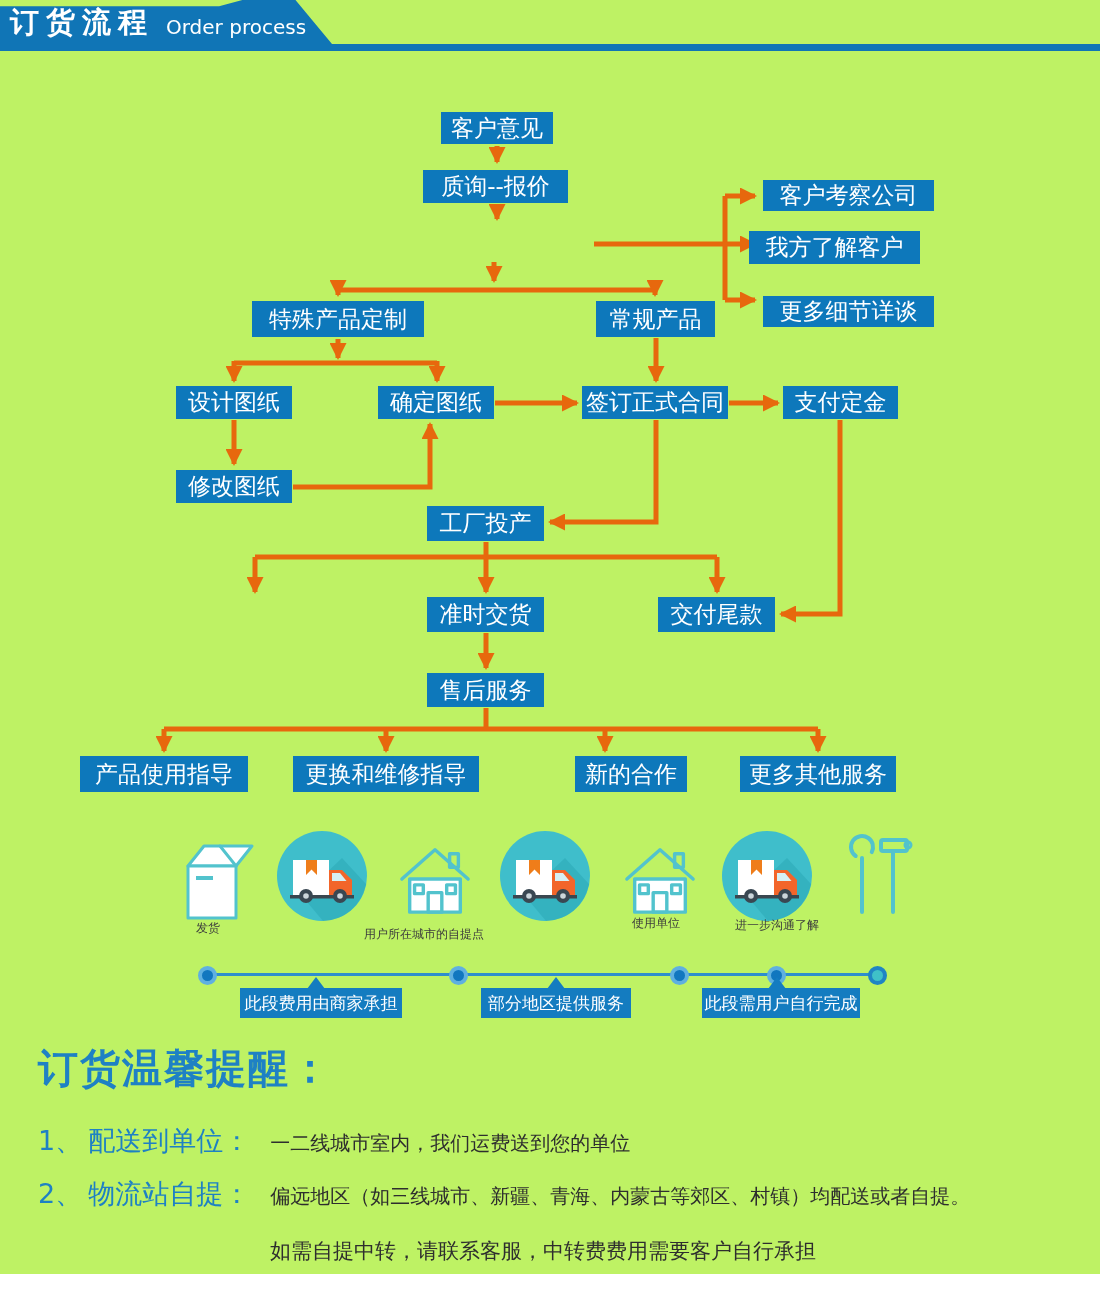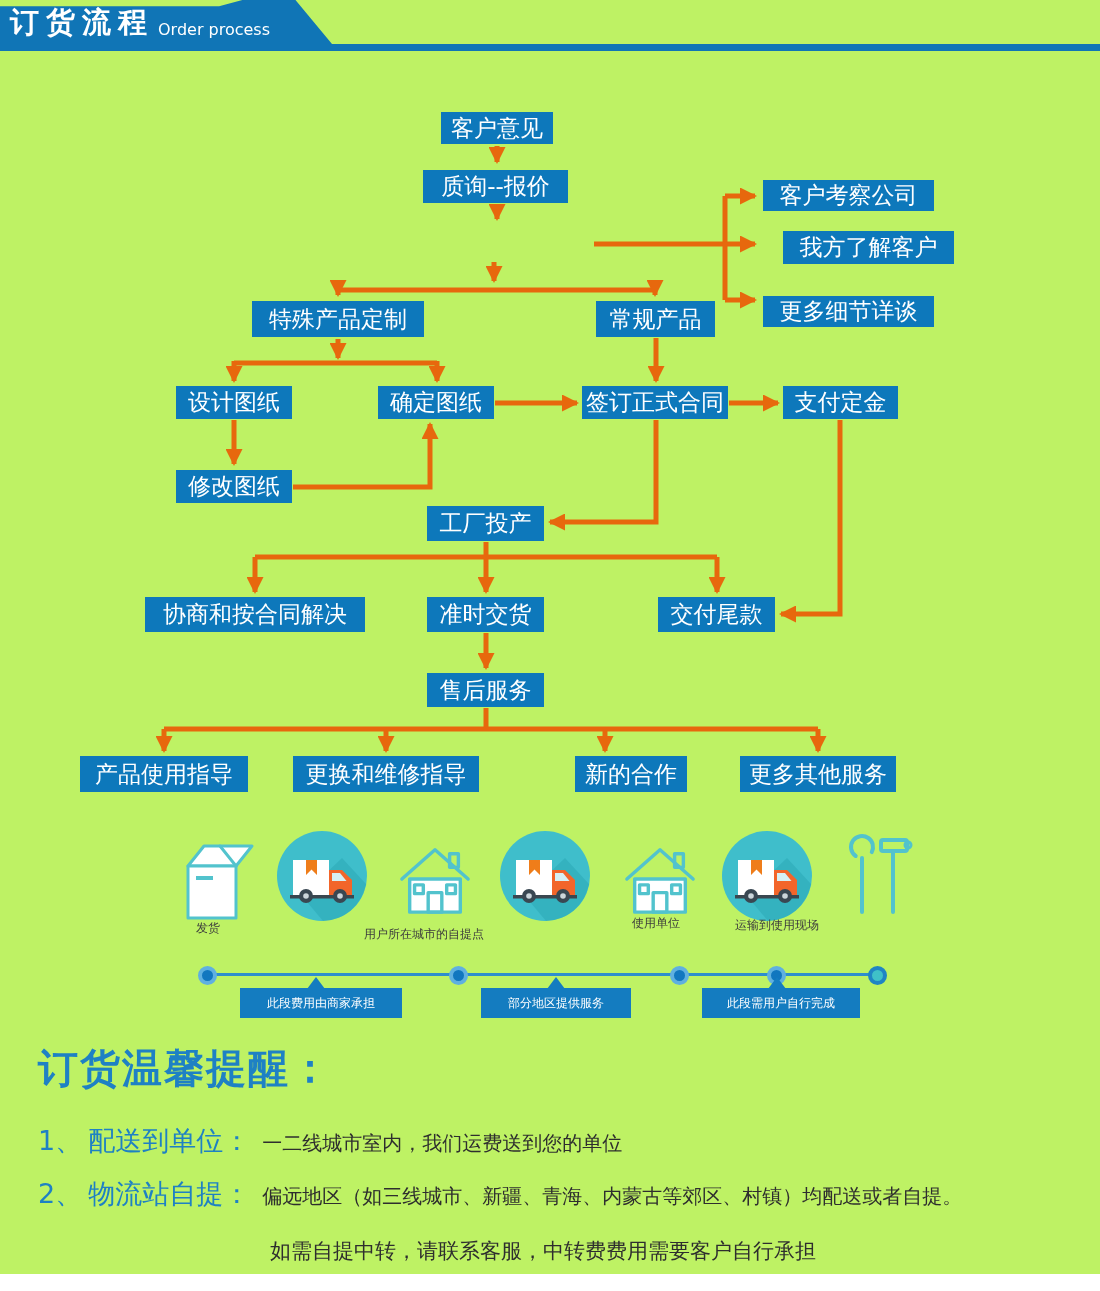--- a/index.html
+++ b/index.html
@@ -4,48 +4,48 @@
 <style>
   html,body{margin:0;padding:0;background:#ffffff;}
   body{font-family:"DejaVu Sans","Liberation Sans",sans-serif;}
   .page{position:relative;width:1100px;height:1274px;background:#bef264;overflow:hidden;}
 
   
   .banner{position:absolute;left:0;top:0;width:332px;height:44px;background:#1075b6;
           clip-path:polygon(0 14%,66% 14%,73% 0,89% 0,100% 100%,0 100%);
           display:flex;align-items:center;}
   .banner .zh{color:#fff;font-size:29px;font-weight:bold;letter-spacing:7px;margin-left:10px;line-height:1;}
-  .banner .en{color:#fff;font-size:16px;margin-left:4px;align-self:flex-end;margin-bottom:5px;}
+  .banner .en{color:#fff;font-size:20px;margin-left:12px;align-self:flex-end;margin-bottom:5px;}
   .header-bar{position:absolute;left:0;top:44px;width:1100px;height:7px;background:#1075b6;}
 
   
   .fnode{position:absolute;background:#0d78bb;color:#fff;display:flex;align-items:center;
          justify-content:center;font-size:23px;white-space:nowrap;line-height:1;}
   .arrows{position:absolute;left:0;top:0;}
 
   
   .lic{position:absolute;}
   .ilabel{position:absolute;font-size:12px;color:#3c3c3c;white-space:nowrap;}
 
   
   .tline{position:absolute;left:207px;top:973px;width:670px;height:3px;background:#2e8ecd;}
   .dot{position:absolute;top:966px;width:11px;height:11px;border-radius:50%;
        background:#1177bf;border:4px solid #5fb0e0;}
   .dot.teal{background:#3fc0c8;border-color:#1f85c4;}
-  .ttag{position:absolute;top:988px;height:30px;background:#147cc0;color:#fff;font-size:12px;
+  .ttag{position:absolute;top:988px;height:30px;background:#147cc0;color:#fff;font-size:17px;
         display:flex;align-items:center;justify-content:center;white-space:nowrap;}
   .ttag::before{content:"";position:absolute;top:-11px;left:var(--tx);width:0;height:0;
         border-left:9px solid transparent;border-right:9px solid transparent;border-bottom:12px solid #147cc0;}
 
   
   .rtitle{position:absolute;left:38px;top:1048px;font-size:40px;font-weight:bold;color:#1e81c4;letter-spacing:2px;line-height:1;}
   .ritem{position:absolute;display:flex;align-items:baseline;white-space:nowrap;}
   .rnum,.rlabel{color:#1e81c4;font-size:27px;line-height:1;}
   .rnum{margin-right:6px;}
-  .rtext{color:#2e2e2e;font-size:20px;margin-left:12px;line-height:1;}
+  .rtext{color:#2e2e2e;font-size:20px;margin-left:20px;line-height:1;}
   .rnote{position:absolute;left:270px;top:1237px;font-size:21px;color:#2e2e2e;white-space:nowrap;}
 </style>
 </head>
 <body>
 
 <div class="page">
 
   <div class="banner">
     <span class="zh">订货流程</span>
     <span class="en">Order process</span>
@@ -92,31 +92,30 @@
       <path d="M164 729 L164 751" marker-end="url(#ah)"></path>
       <path d="M386 729 L386 751" marker-end="url(#ah)"></path>
       <path d="M605 729 L605 751" marker-end="url(#ah)"></path>
       <path d="M818 729 L818 751" marker-end="url(#ah)"></path>
     </g>
   </svg>
 
   <div class="fnode" style="left:441px;top:112px;width:112px;height:32px">客户意见</div>
   <div class="fnode" style="left:423px;top:170px;width:145px;height:33px">质询--报价</div>
   <div class="fnode" style="left:763px;top:180px;width:171px;height:31px">客户考察公司</div>
-  <div class="fnode" style="left:783px;top:231px;width:171px;height:33px">我方了解客户</div>
+  <div class="fnode" style="left:749px;top:231px;width:171px;height:33px">我方了解客户</div>
   <div class="fnode" style="left:763px;top:296px;width:171px;height:31px">更多细节详谈</div>
   <div class="fnode" style="left:252px;top:301px;width:172px;height:36px">特殊产品定制</div>
   <div class="fnode" style="left:596px;top:301px;width:119px;height:36px">常规产品</div>
   <div class="fnode" style="left:176px;top:386px;width:116px;height:33px">设计图纸</div>
   <div class="fnode" style="left:378px;top:386px;width:116px;height:33px">确定图纸</div>
   <div class="fnode" style="left:582px;top:386px;width:146px;height:33px">签订正式合同</div>
   <div class="fnode" style="left:783px;top:386px;width:115px;height:33px">支付定金</div>
   <div class="fnode" style="left:176px;top:470px;width:116px;height:33px">修改图纸</div>
   <div class="fnode" style="left:427px;top:506px;width:117px;height:35px">工厂投产</div>
-  <div class="fnode" style="left:145px;top:597px;width:220px;height:35px">协商和按合同解决</div>
   <div class="fnode" style="left:427px;top:597px;width:117px;height:35px">准时交货</div>
   <div class="fnode" style="left:658px;top:597px;width:117px;height:35px">交付尾款</div>
   <div class="fnode" style="left:427px;top:673px;width:117px;height:34px">售后服务</div>
   <div class="fnode" style="left:293px;top:756px;width:186px;height:36px">更换和维修指导</div>
   <div class="fnode" style="left:80px;top:756px;width:168px;height:36px">产品使用指导</div>
   <div class="fnode" style="left:575px;top:756px;width:112px;height:36px">新的合作</div>
   <div class="fnode" style="left:740px;top:756px;width:156px;height:36px">更多其他服务</div>
 
   <svg class="lic" style="left:180px;top:838px" width="78" height="84" viewBox="0 0 78 84">
     <g fill="#fff" stroke="#52c3cd" stroke-width="3" stroke-linejoin="round">
@@ -198,21 +197,21 @@
       <path d="M17 78 L17 80"></path>
       <rect x="36" y="8" width="26" height="11" rx="2"></rect>
       <circle cx="63" cy="13" r="3" stroke-width="3"></circle>
       <path d="M48 19 L48 80"></path>
     </g>
   </svg>
 
   <div class="ilabel" style="left:196px;top:920px">发货</div>
   <div class="ilabel" style="left:364px;top:926px">用户所在城市的自提点</div>
   <div class="ilabel" style="left:632px;top:915px">使用单位</div>
-  <div class="ilabel" style="left:735px;top:917px">运输到使用现场</div>
+  <div class="ilabel" style="left:735px;top:917px">进一步沟通了解</div>
 
   <div class="tline"></div>
   <div class="dot" style="left:198px"></div>
   <div class="dot" style="left:449px"></div>
   <div class="dot" style="left:670px"></div>
   <div class="dot" style="left:767px"></div>
   <div class="dot teal" style="left:868px"></div>
 
   <div class="ttag" style="left:240px;width:162px;--tx:67px">此段费用由商家承担</div>
   <div class="ttag" style="left:481px;width:150px;--tx:66px">部分地区提供服务</div>

